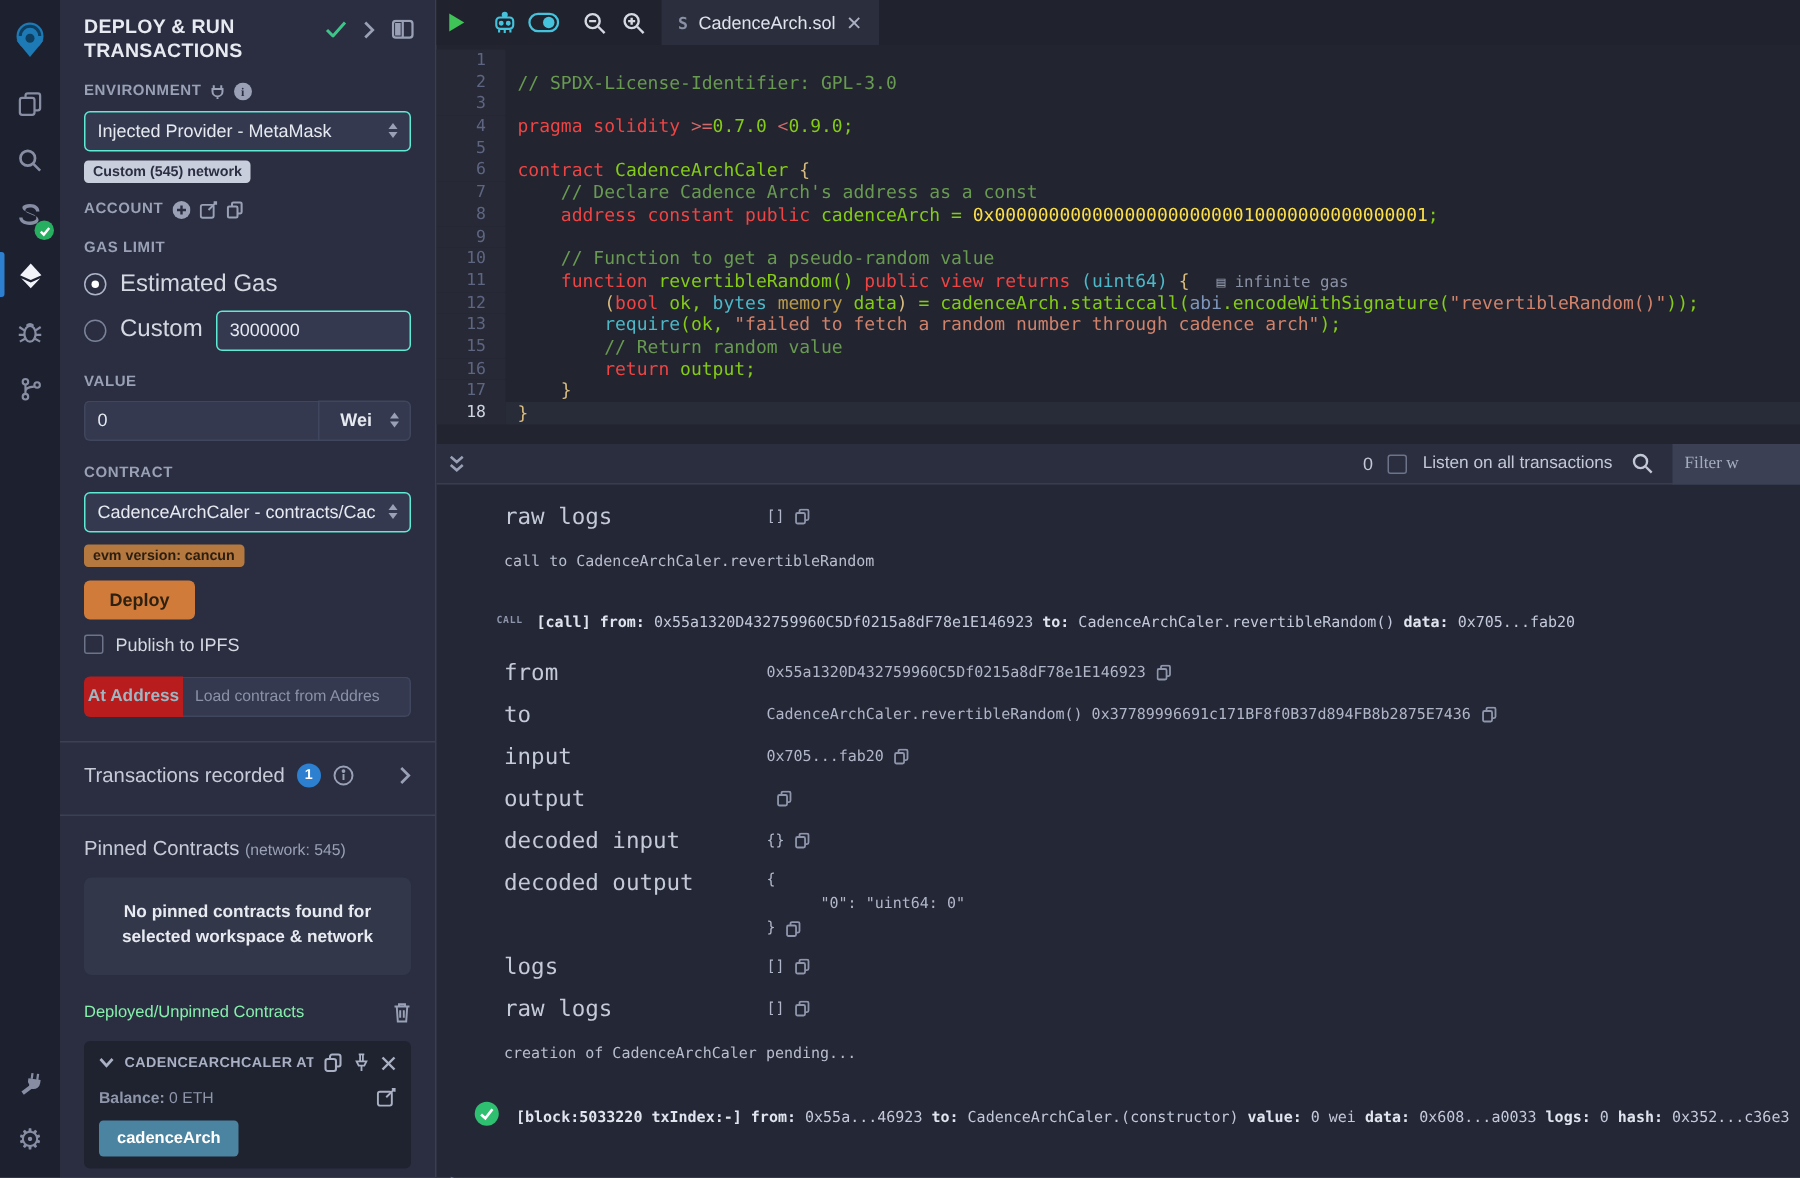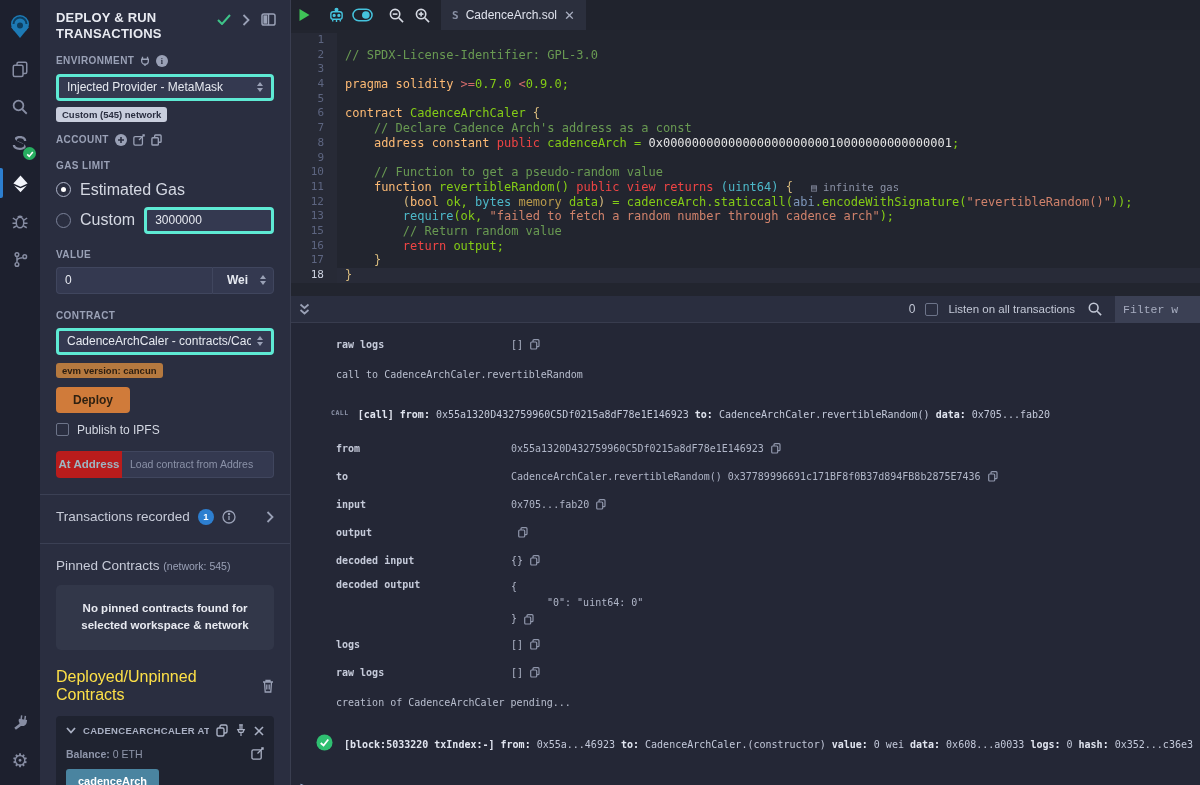--- a/index.html
+++ b/index.html
@@ -17,21 +17,21 @@
   .badge-check { position:absolute; right:4px; bottom:4px; width:13px; height:13px; border-radius:50%; background:#27ae60; display:flex; align-items:center; justify-content:center; }
   .gear-glyph { font-size:19px; color:#878da3; }
 
   
   .panel { position:absolute; left:40px; top:0; width:250px; height:785px; background:#2a2e40; overflow:hidden; }
   .panel-header { display:flex; align-items:flex-start; justify-content:space-between; padding:10px 14px 2px 16px; }
   .panel-title { color:#e8eaf1; font-size:13px; font-weight:700; line-height:1.25; width:140px; letter-spacing:.2px; }
   .panel-header-icons { display:flex; align-items:center; gap:11px; margin-top:3px; }
   .sec-label { font-size:10px; color:#9aa1b6; letter-spacing:.4px; font-weight:600; display:flex; align-items:center; gap:6px; }
   .panel-body { padding:10px 16px 0 16px; }
-  .field-select, .field-input { background:#343950; border:3px solid #5eead4; border-radius:4px; height:27px; display:flex; align-items:center; padding:0 8px; color:#e6e9f0; font-size:12px; margin-top:7px; }
+  .field-select, .field-input { background:#343950; border:1px solid #5eead4; border-radius:4px; height:27px; display:flex; align-items:center; padding:0 8px; color:#e6e9f0; font-size:12px; margin-top:7px; }
   .field-select { justify-content:space-between; cursor:pointer; }
   .field-select .sel-text { white-space:nowrap; overflow:hidden; flex:1; }
   .stepper { display:flex; flex-direction:column; gap:2px; margin-left:6px; }
   .stepper i { width:0; height:0; border-left:3.5px solid transparent; border-right:3.5px solid transparent; }
   .stepper i.up { border-bottom:4px solid #9aa1b6; }
   .stepper i.dn { border-top:4px solid #9aa1b6; }
   .net-badge { display:inline-block; background:#c9cedd; color:#2a2e40; font-size:9.5px; font-weight:700; padding:2px 6px; border-radius:3px; margin-top:6px; }
   .icon-row { display:flex; gap:6px; align-items:center; }
   .radio-row { display:flex; align-items:center; gap:9px; margin-top:10px; color:#d4d8e2; font-size:16px; }
   .radio { width:15px; height:15px; border-radius:50%; border:1.5px solid #7b8299; position:relative; flex:none; }
@@ -51,21 +51,21 @@
   .ataddr-input { flex:1; background:#343950; border:1px solid #40465e; border-left:none; border-radius:0 4px 4px 0; height:27px; color:#e6e9f0; font-size:10.5px; padding:0 8px; outline:none; font-family:inherit; }
   .ataddr-input::placeholder { color:#8b92a8; }
   .hr { border-top:1px solid #3b4054; margin:16px -16px 0 -16px; }
   .txrec-row { display:flex; align-items:center; padding:14px 0 2px 0; gap:8px; }
   .txrec-label { color:#c7cbd8; font-size:13.5px; }
   .count-badge { width:16px; height:16px; border-radius:50%; background:#2d7fd0; color:#fff; font-size:9.5px; font-weight:700; display:flex; align-items:center; justify-content:center; }
   .txrec-chevron { margin-left:auto; }
   .pinned-title-row { padding-top:14px; color:#c7cbd8; font-size:13.5px; }
   .pinned-sub { color:#9aa1b6; font-size:10.5px; }
   .empty-box { margin-top:12px; background:#323749; border-radius:5px; padding:15px 10px; text-align:center; color:#e8eaf1; font-size:11.5px; font-weight:700; line-height:1.55; }
-  .deployed-row { display:flex; align-items:center; justify-content:space-between; padding-top:18px; color:#fde047; font-size:16px; }
+  .deployed-row { display:flex; align-items:center; justify-content:space-between; padding-top:18px; color:#86efac; font-size:11px; }
   .contract-card { margin-top:12px; background:#1f2330; border-radius:4px; padding:8px 10px; }
   .card-head { display:flex; align-items:center; gap:7px; }
   .card-title { color:#aab1c4; font-size:9.5px; font-weight:700; letter-spacing:.3px; white-space:nowrap; overflow:hidden; flex:1; }
   .card-balance { display:flex; align-items:center; justify-content:space-between; margin-top:10px; font-size:10.5px; }
   .bal-label { color:#8f96aa; font-weight:700; }
   .bal-value { color:#8f96aa; font-weight:400; }
   .fn-btn { display:block; background:#4a84a0; color:#fff; border:none; border-radius:3px; font-size:11px; font-weight:700; padding:6px 12px; margin-top:9px; cursor:pointer; font-family:inherit; }
 
   
   .editor { position:absolute; left:290px; top:0; width:910px; height:296px; background:#22252f; border-left:1px solid #3a3e50; }
@@ -76,44 +76,44 @@
   .tab-sicon { color:#8b92a6; font-size:11px; font-weight:700; font-family:"DejaVu Sans Mono", monospace; }
   .tab-name { color:#dfe2ec; font-size:12px; }
   .tab-close { color:#aab0c2; font-size:13px; cursor:pointer; }
   .code { font-family:"DejaVu Sans Mono", monospace; font-size:12px; line-height:14.7px; padding-top:3px; }
   .code-line { display:flex; height:14.7px; white-space:pre; }
   .gutter { width:46px; flex:none; text-align:right; padding-right:13px; color:#5d6580; background:#272a36; font-size:11px; }
   .code-line.active .gutter { color:#cdd2e0; }
   .code-line.active .line-content { background:#282b38; }
   .line-content { flex:1; padding-left:8px; color:#d5d9e2; }
   .cs-c { color:#699a52; } 
-  .cs-k { color:#fdba74; } 
+  .cs-k { color:#ef4444; } 
   .cs-g { color:#ef4444; } 
   .cs-t { color:#4db8c8; } 
   .cs-s { color:#d0826b; } 
-  .cs-n { color:#e5e5e5; } 
+  .cs-n { color:#fde047; } 
   .cs-m { color:#b99a4b; } 
   .cs-a { color:#7e96ba; } 
   .cs-o { color:#d16a6a; } 
   .cs-y { color:#d7ba7d; } 
   .cs-d { color:#84cc16; }
   .cs-gi { color:#8b92a6; font-size:10px; }
   .cs-gy { color:#8b92a6; font-size:10.5px; }
 
   
   .terminal { position:absolute; left:290px; top:296px; width:910px; height:489px; background:#242736; border-left:1px solid #3a3e50; font-family:"DejaVu Sans Mono", monospace; }
   .term-bar { height:27px; background:#2a2e3f; border-bottom:1px solid #383c4e; display:flex; align-items:center; padding:0 0 0 8px; }
   .term-bar-right { margin-left:auto; display:flex; align-items:center; gap:10px; }
   .term-count { color:#c3c8d6; font-size:12px; font-family:"Liberation Sans", sans-serif; }
   .listen-label { color:#c3c8d6; font-size:11.5px; font-family:"Liberation Sans", sans-serif; }
-  .filter-input { width:85px; background:#3b4054; border:none; height:27px; color:#a6acbf; font-size:11.5px; padding:0 8px; outline:none; font-family:Liberation Mono, monospace; }
+  .filter-input { width:85px; background:#3b4054; border:none; height:27px; color:#a6acbf; font-size:11.5px; padding:0 8px; outline:none; font-family:Liberation Serif, serif; }
   .filter-input::placeholder { color:#a6acbf; }
   .term-body { padding:7px 0 0 0; }
   .t-row { min-height:28px; display:flex; align-items:center; padding-left:45px; }
-  .t-label { width:175px; flex:none; color:#c5cad9; font-size:10px; font-weight:700; }
+  .t-label { width:175px; flex:none; color:#c5cad9; font-size:15px; font-weight:400; }
   .t-value { color:#b0b6c8; font-size:10px; display:flex; align-items:center; gap:7px; }
   .t-ml { align-items:flex-start; padding-top:5px; min-height:56px; }
   .t-ml .t-value { display:block; line-height:16px; }
   .t-ml .ml-ind { padding-left:36px; }
   .t-ml .ml-last { display:flex; align-items:center; gap:7px; }
   .t-text { min-height:32px; display:flex; align-items:center; padding-left:45px; color:#b8bece; font-size:10px; }
   .t-call { min-height:44px; display:flex; align-items:center; padding-left:40px; gap:9px; }
   .t-tag { color:#8f96ab; font-size:6.5px; font-weight:700; letter-spacing:.5px; margin-top:2px; }
   .t-b { color:#e0e4ef; font-weight:700; font-size:10px; }
   .t-n { color:#c3c9da; font-weight:400; font-size:10px; }

